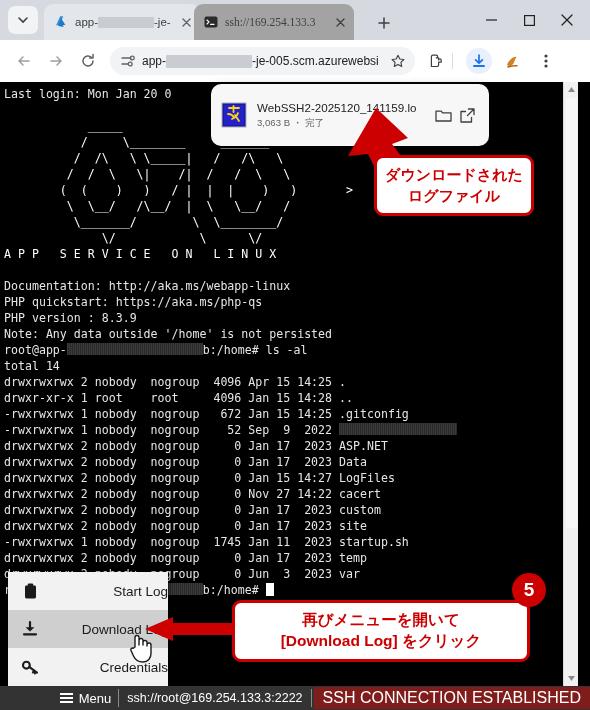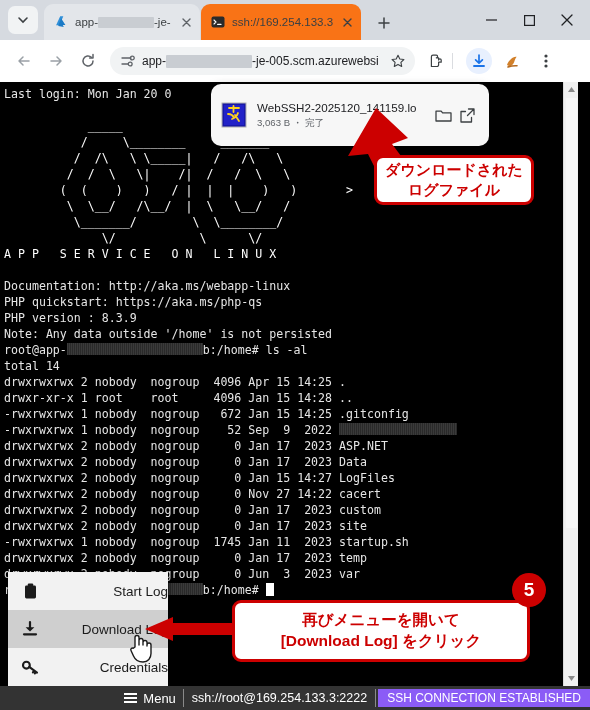--- a/index.html
+++ b/index.html
@@ -21,21 +21,21 @@
     display:flex; align-items:center; justify-content:center;
     color:#3c4043; font-size:11px;
   }
   .tab {
     position:absolute; top:4px; height:36px;
     border-radius:9px 9px 0 0;
     display:flex; align-items:center; padding:0 6px 0 9px;
     font-size:11.5px; color:#3c4043; white-space:nowrap; overflow:hidden;
   }
   .tab.inactive { background:#e3e6ea; left:44px; width:156px; }
-  .tab.active   { background:#f97316; left:201px; width:160px; }
+  .tab.active   { background:#a3a3a3; left:194px; width:160px;font-family:Liberation Serif, serif; }
   .tab .favicon { width:15px; height:15px; flex:0 0 15px; margin-right:7px; display:flex; align-items:center; justify-content:center; }
   .tab .tlabel { flex:1 1 auto; overflow:hidden; text-overflow:clip; display:flex; align-items:center; }
   .tab .tclose { width:16px; height:16px; flex:0 0 16px; margin-left:4px;
                  display:flex; align-items:center; justify-content:center; font-size:12px; color:#5f6368; }
   .redact { display:inline-block; background:#c9cdd2; border-radius:1px; height:11px; vertical-align:middle; }
   .newtab { position:absolute; left:372px; top:11px; width:24px; height:24px;
             display:flex; align-items:center; justify-content:center; font-size:16px; color:#3c4043; }
   .wbtn { position:absolute; top:4px; width:38px; height:32px; display:flex; align-items:center; justify-content:center;
           font-size:12px; color:#202124; }
   .wbtn.min  { left:472px; }
@@ -104,29 +104,29 @@
   .wmenu .mi .micon { width:20px; height:20px; flex:0 0 20px; margin-right:8px; display:flex; align-items:center; justify-content:center; }
   .cursor-hand { position:absolute; left:128px; top:632px; width:26px; height:32px; }
 
   
   .statusbar { position:absolute; left:0; bottom:0; width:590px; height:24px; background:#333333; display:flex; align-items:center;justify-content:flex-end; }
   .sb-menu { display:flex; align-items:center; color:#fff; font-size:13px; padding:0 7px 0 6px; height:24px; }
   .sb-menu .ham { margin-right:6px; display:inline-flex; flex-direction:column; justify-content:center; gap:2px; }
   .sb-menu .ham i { display:block; width:13px; height:2px; background:#fff; }
   .sb-div { width:1px; height:18px; background:#8a8a8a; }
   .sb-url { color:#ffffff; font-size:12.5px; padding:0 8px; white-space:nowrap; }
-  .sb-status { background:#8b5cf6; color:#ffffff; font-size:12px; padding:2px 9px; white-space:nowrap; margin-left:2px; }
+  .sb-status { background:#7f1d1d; color:#ffffff; font-size:16px; padding:2px 9px; white-space:nowrap; margin-left:2px; }
 
   
   .callout {
     position:absolute; background:#ffffff; border:3px solid #cc0000; border-radius:9px;
     color:#cc0000; font-weight:bold; text-align:center; display:flex; align-items:center; justify-content:center;
     line-height:1.35;
   }
-  .callout.c1 { left:374px; top:155px; width:160px; height:50px; font-size:15px; }
+  .callout.c1 { left:374px; top:155px; width:160px; height:61px; font-size:15px; }
   .callout.c2 { left:232px; top:600px; width:298px; height:62px; font-size:15.5px; }
 
   .arrow-shape { position:absolute; }
   .badge5 {
     position:absolute; left:512px; top:573px; width:34px; height:34px; border-radius:50%;
     background:#cc0000; color:#fff; font-size:19px; font-weight:bold;
     display:flex; align-items:center; justify-content:center;
   }
   svg { display:block; overflow:visible; }
 </style>

